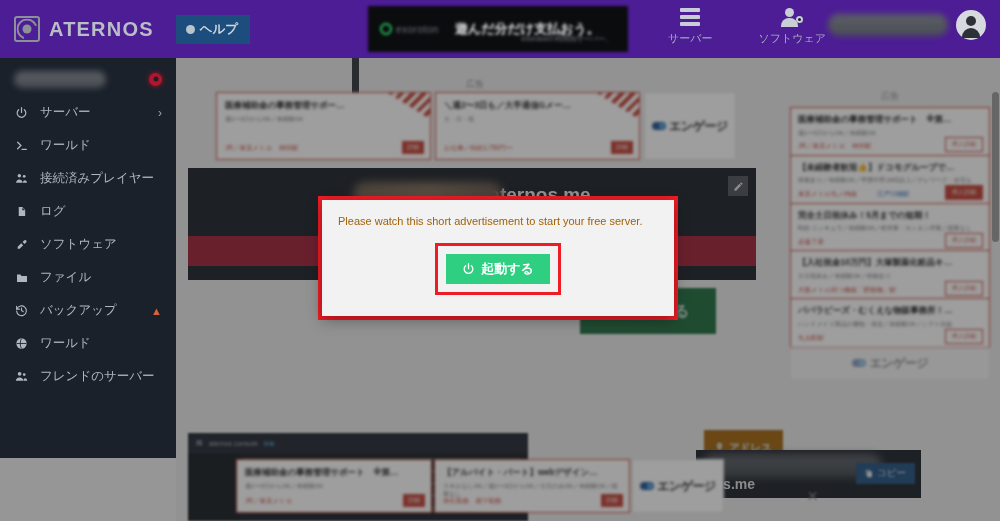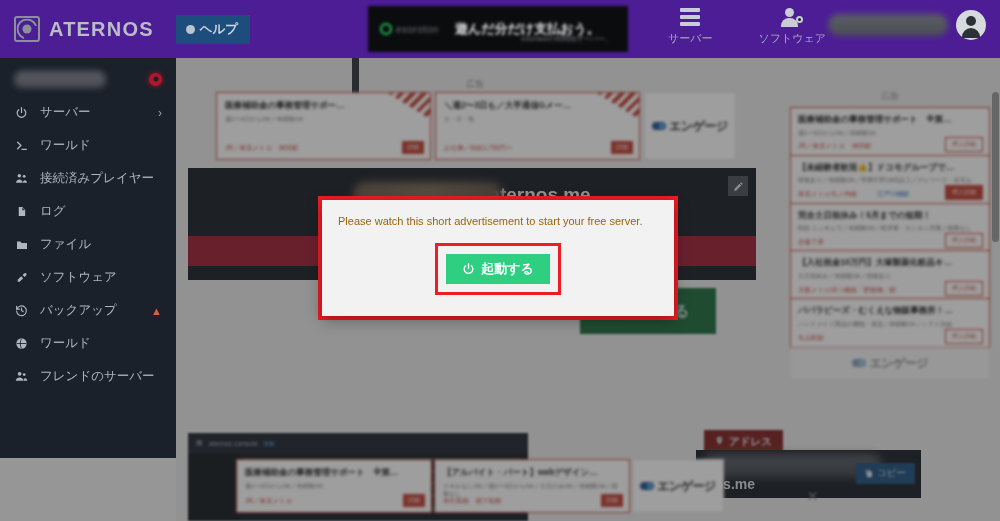--- a/index.html
+++ b/index.html
@@ -190,22 +190,22 @@
   }
   .cp-head { height:20px; background:#1d242e; display:flex; align-items:center; padding:0 8px; gap:6px;}
   .cp-head .f { font-size:7px; color:#9aa2ad;}
   .cp-head .b { font-size:7px; color:#4aa3df;}
   .cp-sidecol { position:absolute; left:0; top:20px; width:52px; bottom:0; background:#11161d;}
   .cp-grid { position:absolute; left:56px; top:26px; right:8px; height:52px; border:1px solid #1f8a4c;}
   .cp-grid .r { height:12px; border-bottom:1px solid #1f8a4c; }
 
   .addr-tab {
     position:absolute; left:528px; top:372px;
-    background:#7f1d1d; color:#dbe4ee; font-size:10.5px; font-weight:bold;
-    padding:5px 11px; display:flex; align-items:flex-start; gap:5px;
+    background:#a16207; color:#dbe4ee; font-size:10.5px; font-weight:bold;
+    padding:11px 11px; display:flex; align-items:flex-start; gap:5px;
     filter: blur(.9px);
   }
   .addr-panel {
     position:absolute; left:520px; top:392px; width:225px; height:48px;
     background:#151a22; filter: blur(.5px);
   }
   .addr-blur {
     position:absolute; left:6px; top:4px; width:180px; height:24px; border-radius:12px;
     background: linear-gradient(180deg,#5a5f66,#3d4248); filter: blur(4px);
   }
@@ -489,34 +489,34 @@
       <span class="sb-ico">
         <svg width="11" height="13" viewBox="0 0 24 24" fill="#b0b6bf">
             <path d="M6 2h8l6 6v14H6V2zm8 1.5V9h5.5L14 3.5z"></path>
           </svg>
       </span>
       <span class="sb-label">ログ</span>
     </div>
 
     <div class="sb-item">
       <span class="sb-ico">
+        <svg width="14" height="13" viewBox="0 0 24 24" fill="#b0b6bf">
+            <path d="M20 4.5a3 3 0 0 0-4.2 0L13 7.3l3.7 3.7 2.8-2.8a3 3 0 0 0 .5-3.7zM10.5 9.8L4 16.3V20h3.7l6.5-6.5-3.7-3.7z"></path>
+          </svg>
+      </span>
+      <span class="sb-label">ソフトウェア</span>
+    </div>
+
+    <div class="sb-item">
+      <span class="sb-ico">
         <svg width="14" height="12" viewBox="0 0 24 24" fill="#b0b6bf">
             <path d="M2 5h7l2 3h11v12H2V5z"></path>
           </svg>
       </span>
       <span class="sb-label">ファイル</span>
-    </div>
-
-    <div class="sb-item">
-      <span class="sb-ico">
-        <svg width="14" height="13" viewBox="0 0 24 24" fill="#b0b6bf">
-            <path d="M20 4.5a3 3 0 0 0-4.2 0L13 7.3l3.7 3.7 2.8-2.8a3 3 0 0 0 .5-3.7zM10.5 9.8L4 16.3V20h3.7l6.5-6.5-3.7-3.7z"></path>
-          </svg>
-      </span>
-      <span class="sb-label">ソフトウェア</span>
     </div>
 
     <div class="sb-item">
       <span class="sb-ico">
         <svg width="13" height="13" viewBox="0 0 24 24" fill="none" stroke="#b0b6bf" stroke-width="2.1" stroke-linecap="round">
             <path d="M3.5 9.5A9 9 0 1 1 3 13"></path>
             <path d="M3 4.5v5h5"></path>
             <path d="M12 7.5V12l3 2"></path>
           </svg>
       </span>

